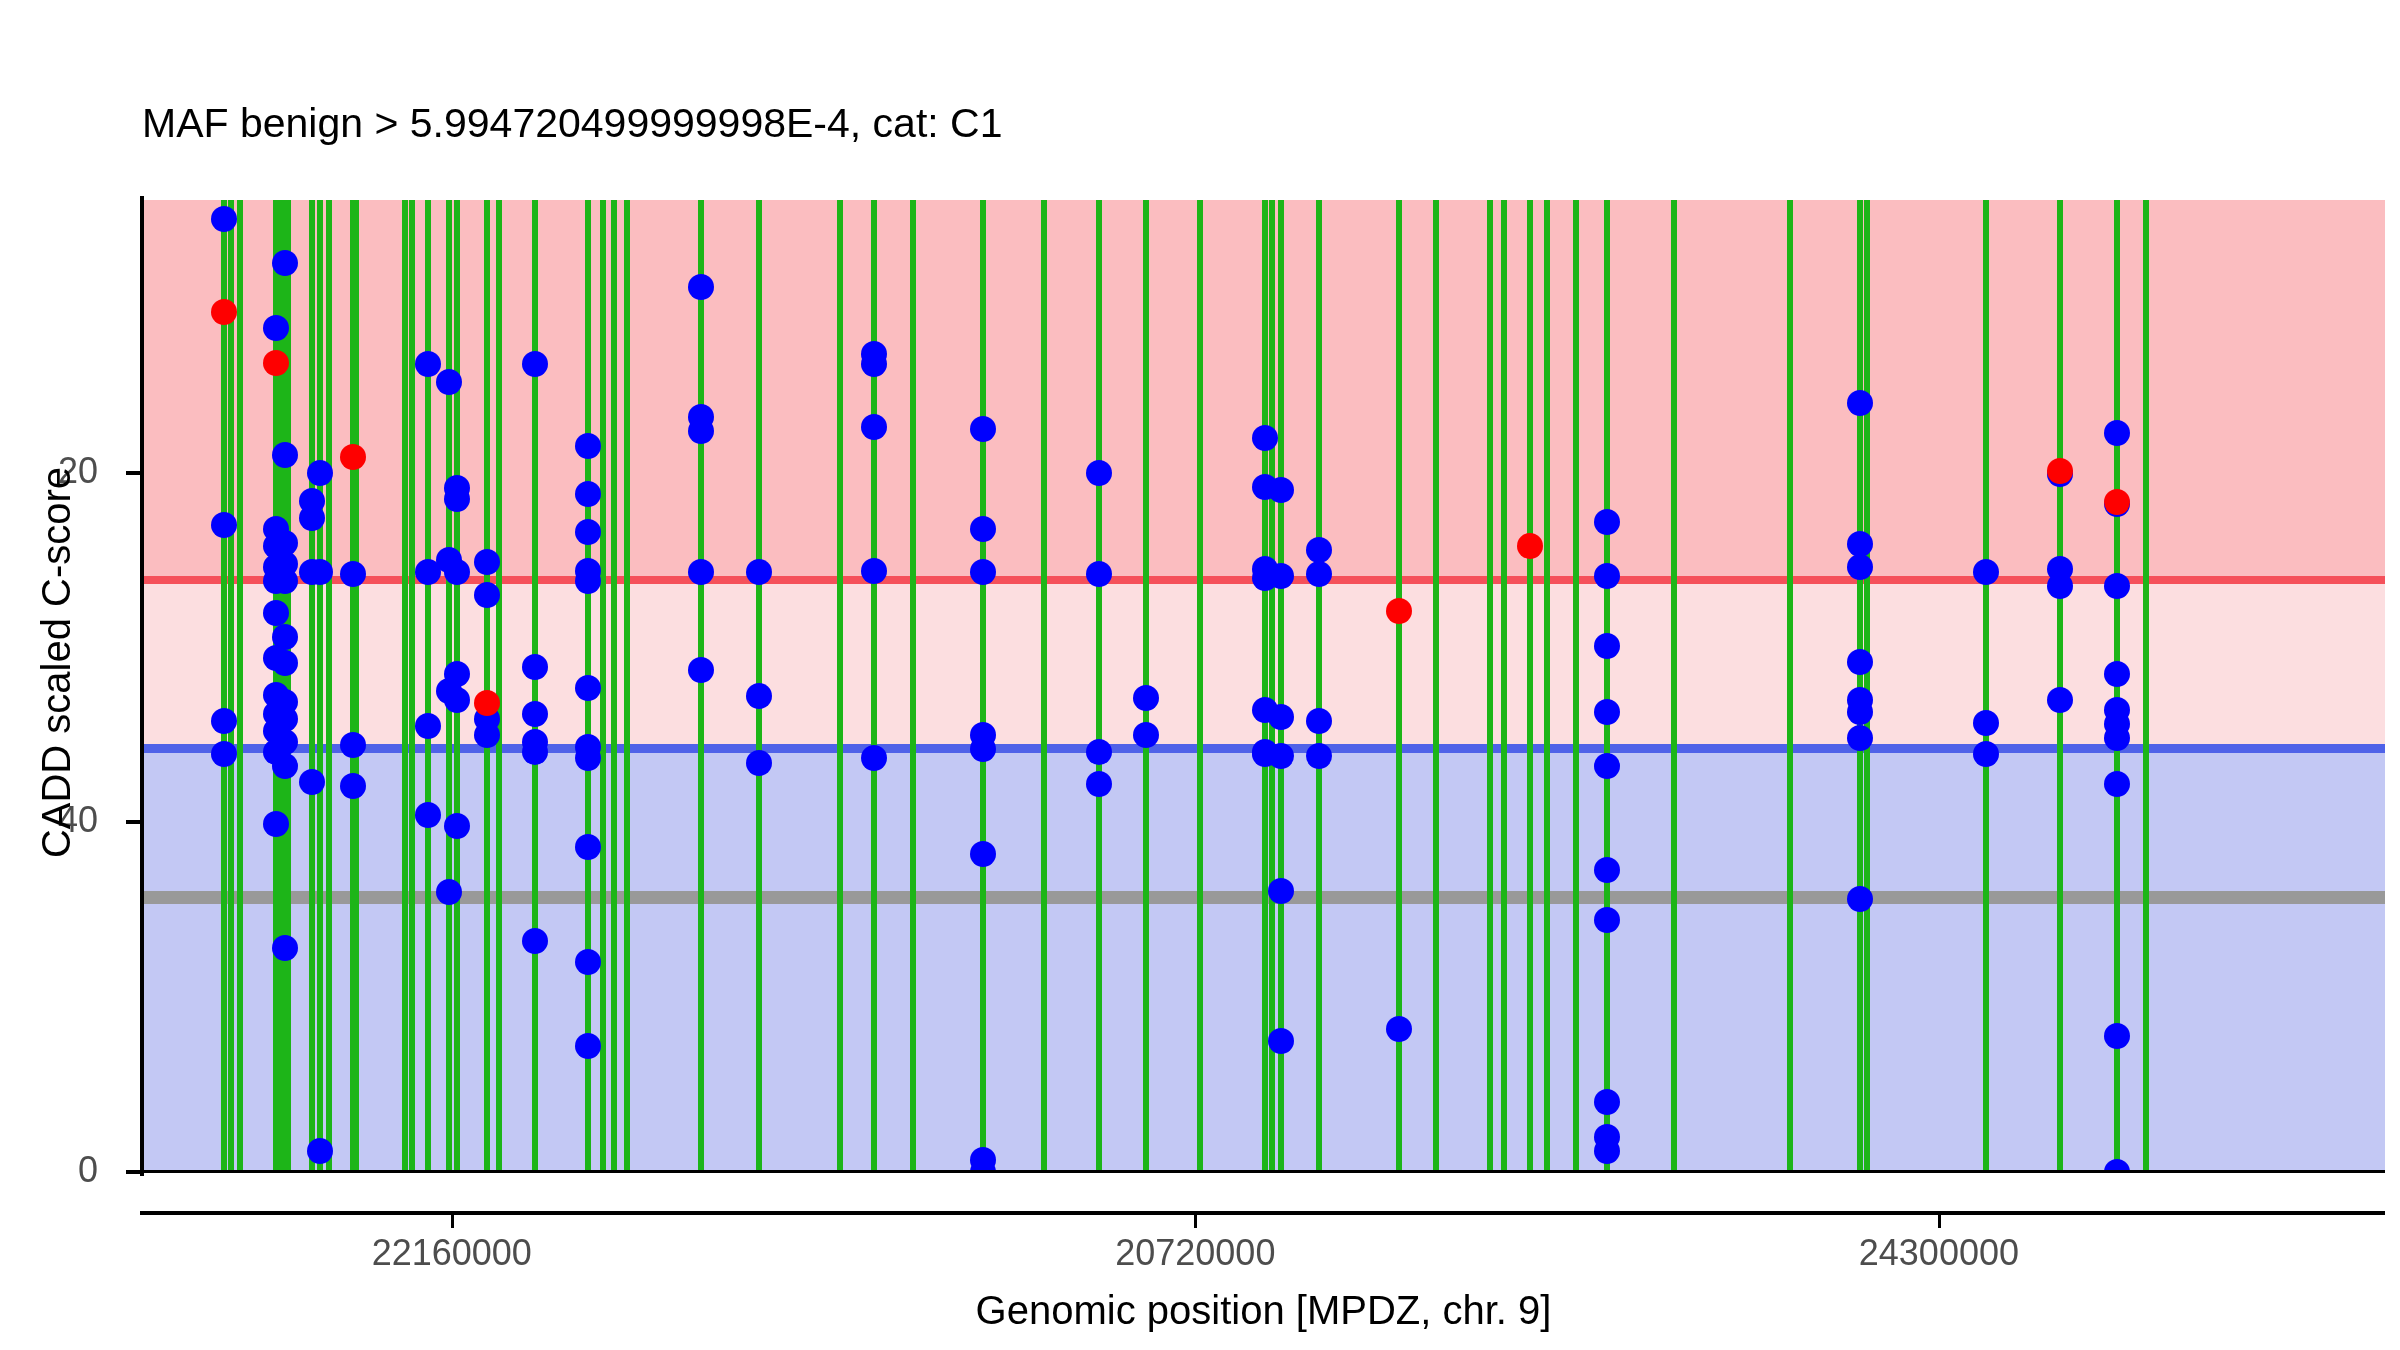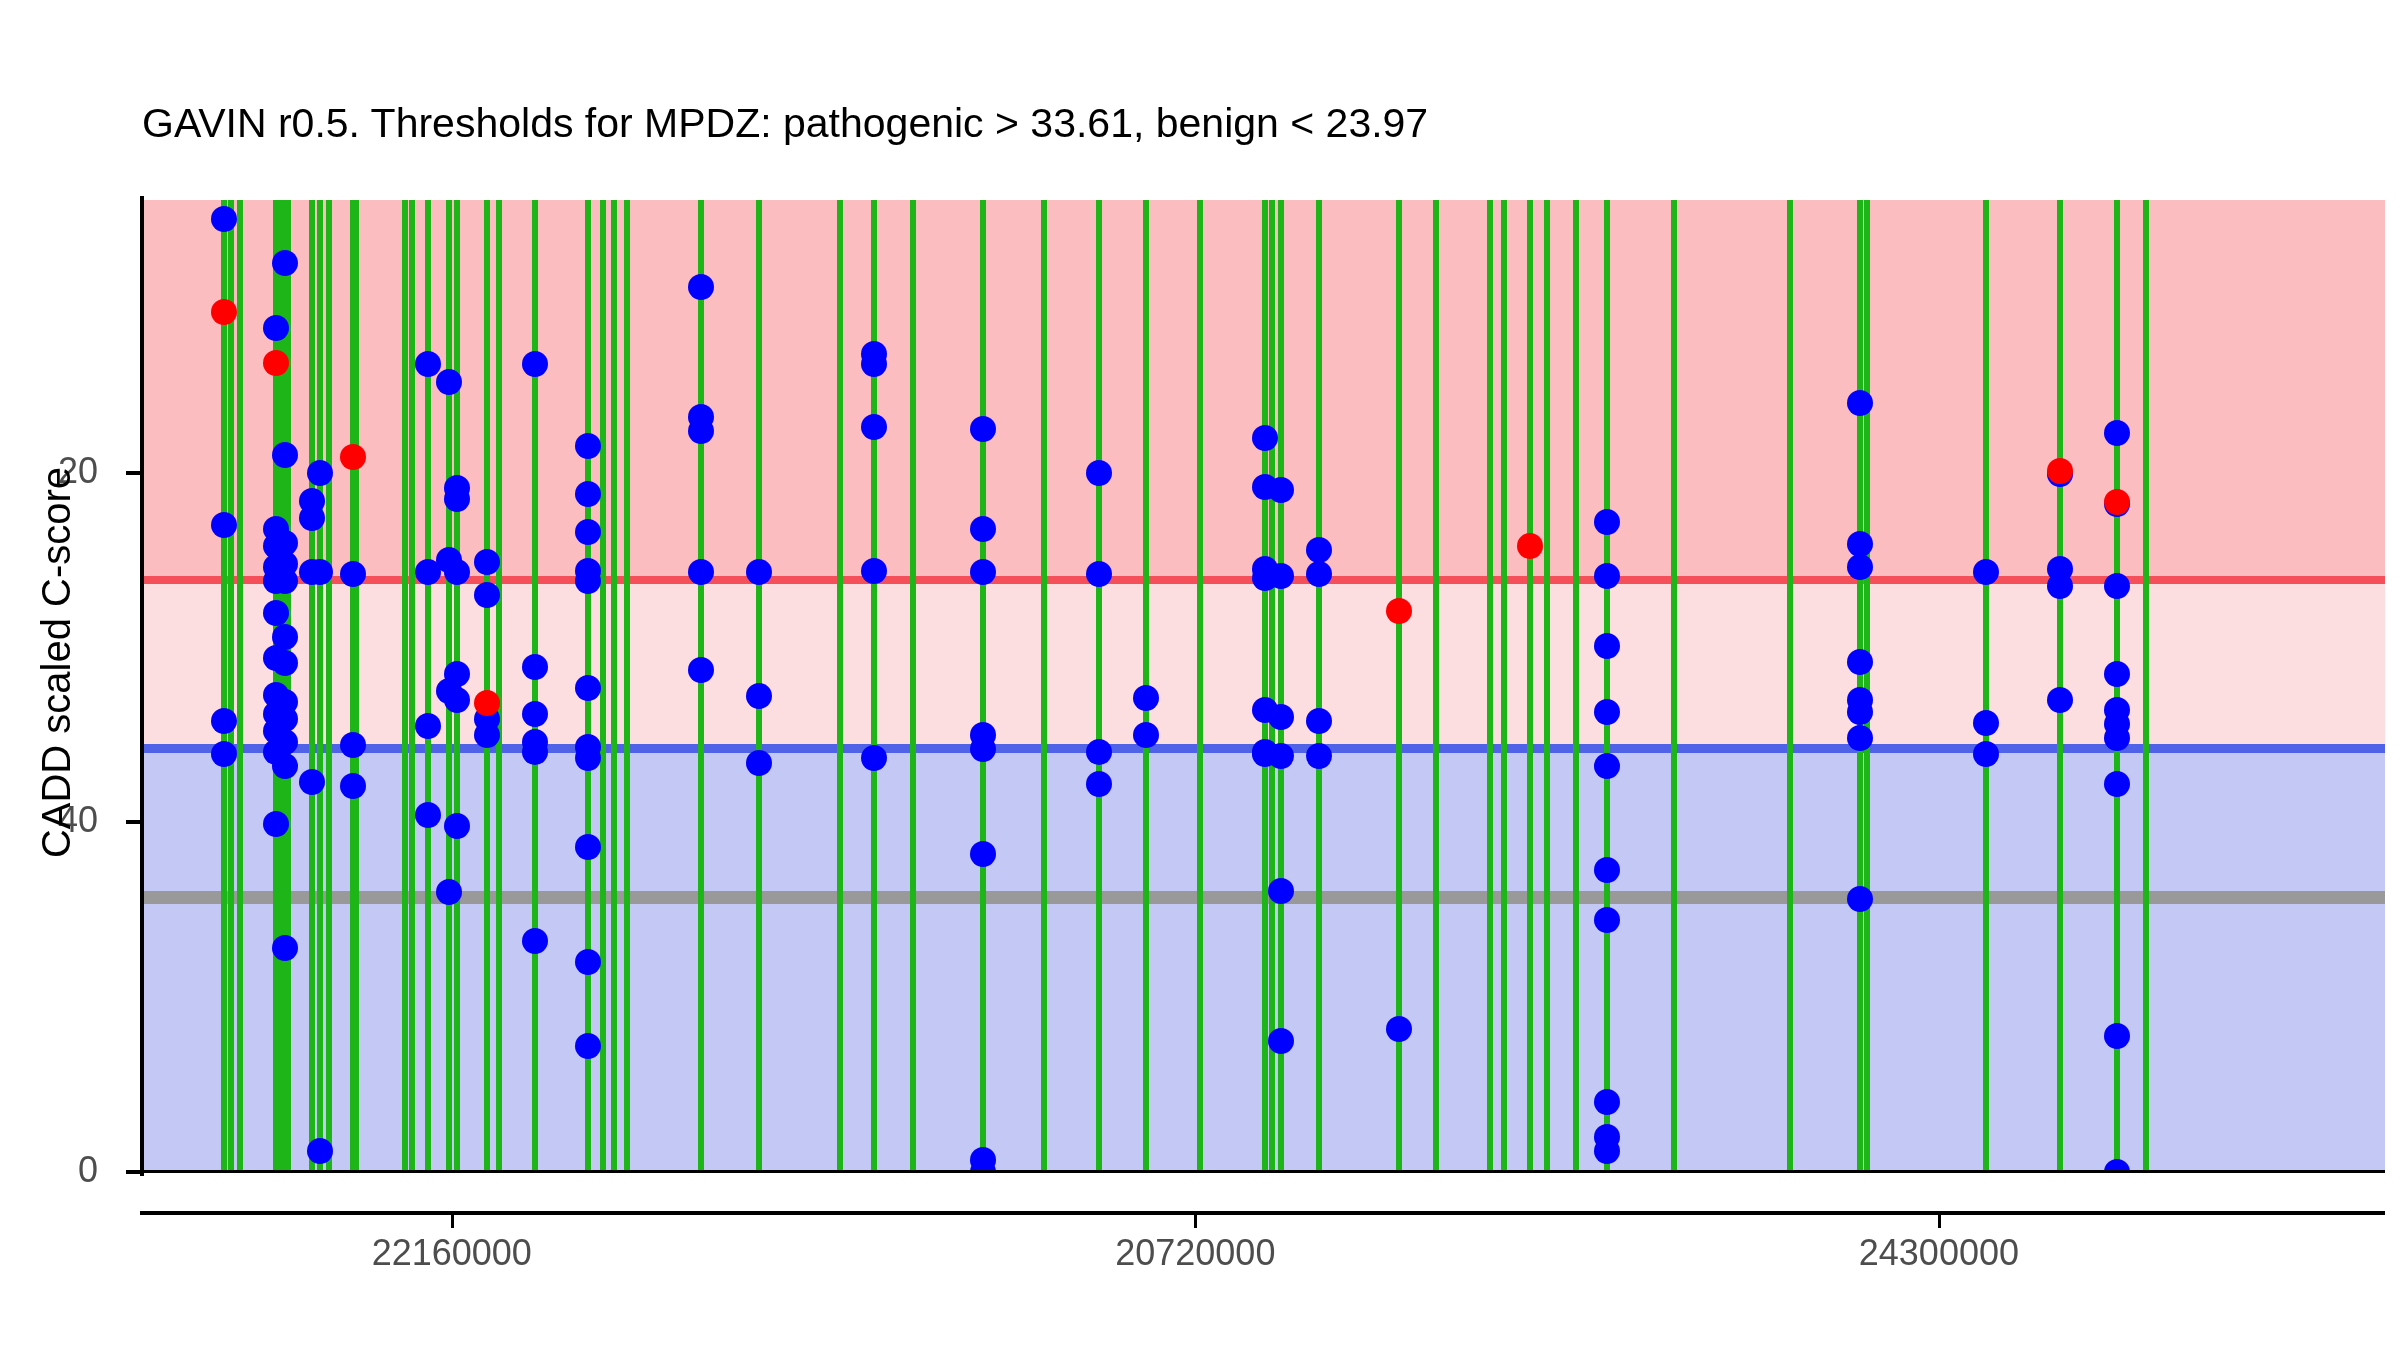--- a/index.html
+++ b/index.html
@@ -50,21 +50,20 @@
     position:absolute; left:142px; top:1288px; width:2243px;
     text-align:center; font-size:40px; color:#000; white-space:nowrap;
   }
 </style>
 </head>
 <body>
 
 <div id="root">
 
   <div id="title-block">
-    <span class="tline">GAVIN r0.5. Thresholds for MPDZ: pathogenic &gt; 33.61, benign &lt; 23.97</span>
     <span class="tline">MAF benign &gt; 5.994720499999998E-4, cat: C1</span>
     <span class="tline">red: ClinVar pathogenic variants, blue: rarity &amp; impact matched gnomAD</span>
     <span class="tline">variants, green: RefSeq exons, grey: genome-wide fallback threshold</span>
   </div>
 
   <div id="panel">
     <div id="bands-layer">
         <div class="band" style="top: 0px; height: 384.429px; background: rgb(251, 189, 192);"></div>
         <div class="band" style="top: 375.863px; height: 17.482px; background: rgb(245, 80, 90);"></div>
         <div class="band" style="top: 384.429px; height: 168.527px; background: rgb(252, 222, 224);"></div>
@@ -306,14 +305,15 @@
       <div class="ytick-label" style="top: 449.719px;">20</div>
       <div class="xtick-mark" style="left: 450.807px;"></div>
       <div class="xtick-label" style="left: 451.807px;">22160000</div>
       <div class="xtick-mark" style="left: 1194.34px;"></div>
       <div class="xtick-label" style="left: 1195.34px;">20720000</div>
       <div class="xtick-mark" style="left: 1937.88px;"></div>
       <div class="xtick-label" style="left: 1938.88px;">24300000</div>
     </div>
 
   <div id="y-axis-title">CADD scaled C-score</div>
+  <div id="x-axis-title">Genomic position [MPDZ, chr. 9]</div>
 
 </div>
 
 </body></html>

